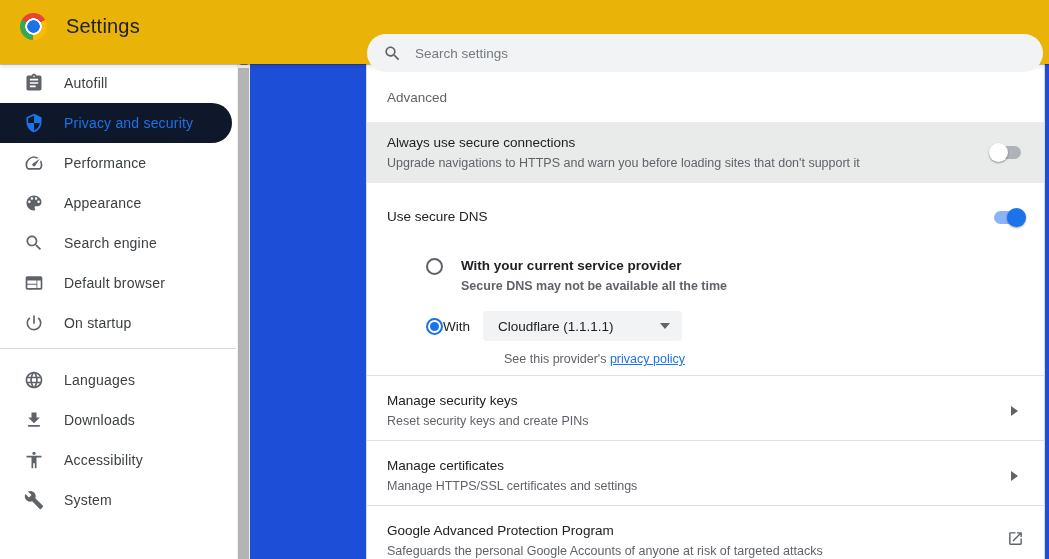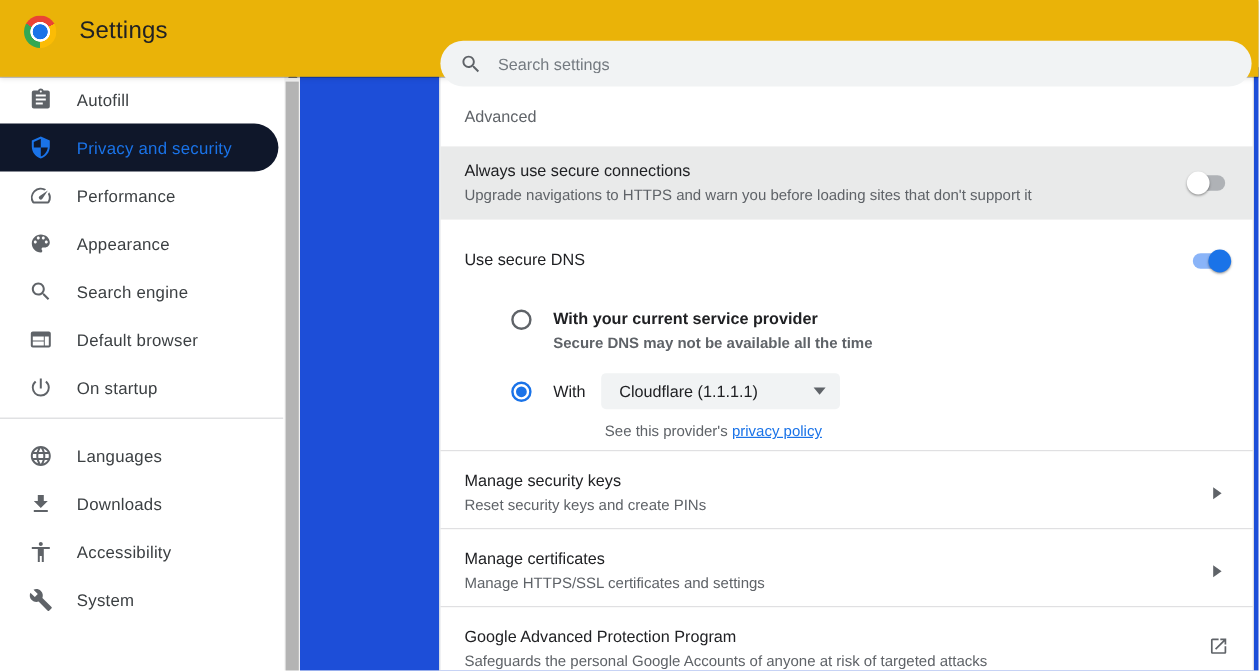--- a/index.html
+++ b/index.html
@@ -72,21 +72,21 @@
   .radio-row-2 { height:50px; align-items:center; }
   .radio { width:17px; height:17px; border-radius:50%; border:2px solid #5f6368; flex:0 0 auto;
            position:relative; cursor:pointer; }
   .radio-row-1 .radio { margin-top:2px; }
   .radio.selected { border-color:#1a73e8; }
   .radio.selected::after { content:""; position:absolute; left:2px; top:2px; width:9px; height:9px;
                            border-radius:50%; background:#1a73e8; }
   .radio-texts { margin-left:18px; }
   .radio-texts .title { font-size:13.5px; color:#202124; line-height:20px; }
   .radio-texts .sub { font-size:12.5px; color:#5f6368; line-height:20px; }
-  .with-label { margin-left:18px; font-size:13.5px; color:#202124; }
+  .with-label { font-size:13.5px; color:#202124; }
   .md-select { margin-left:13px; width:199px; height:30px; background:#f1f3f4; border-radius:4px;
                display:flex; align-items:center; justify-content:space-between; padding:0 12px 0 15px;
                font-size:13.5px; color:#202124; cursor:pointer; }
   .md-select .caret { width:0; height:0; border-left:5px solid transparent; border-right:5px solid transparent;
                       border-top:6px solid #5f6368; }
 
   .privacy-row { height:24px; padding-left:137px; font-size:12.5px; color:#5f6368; line-height:16px; }
   .privacy-row a { color:#1a73e8; text-decoration:underline; cursor:pointer; }
 
   .chevron { width:0; height:0; border-top:5px solid transparent; border-bottom:5px solid transparent;

